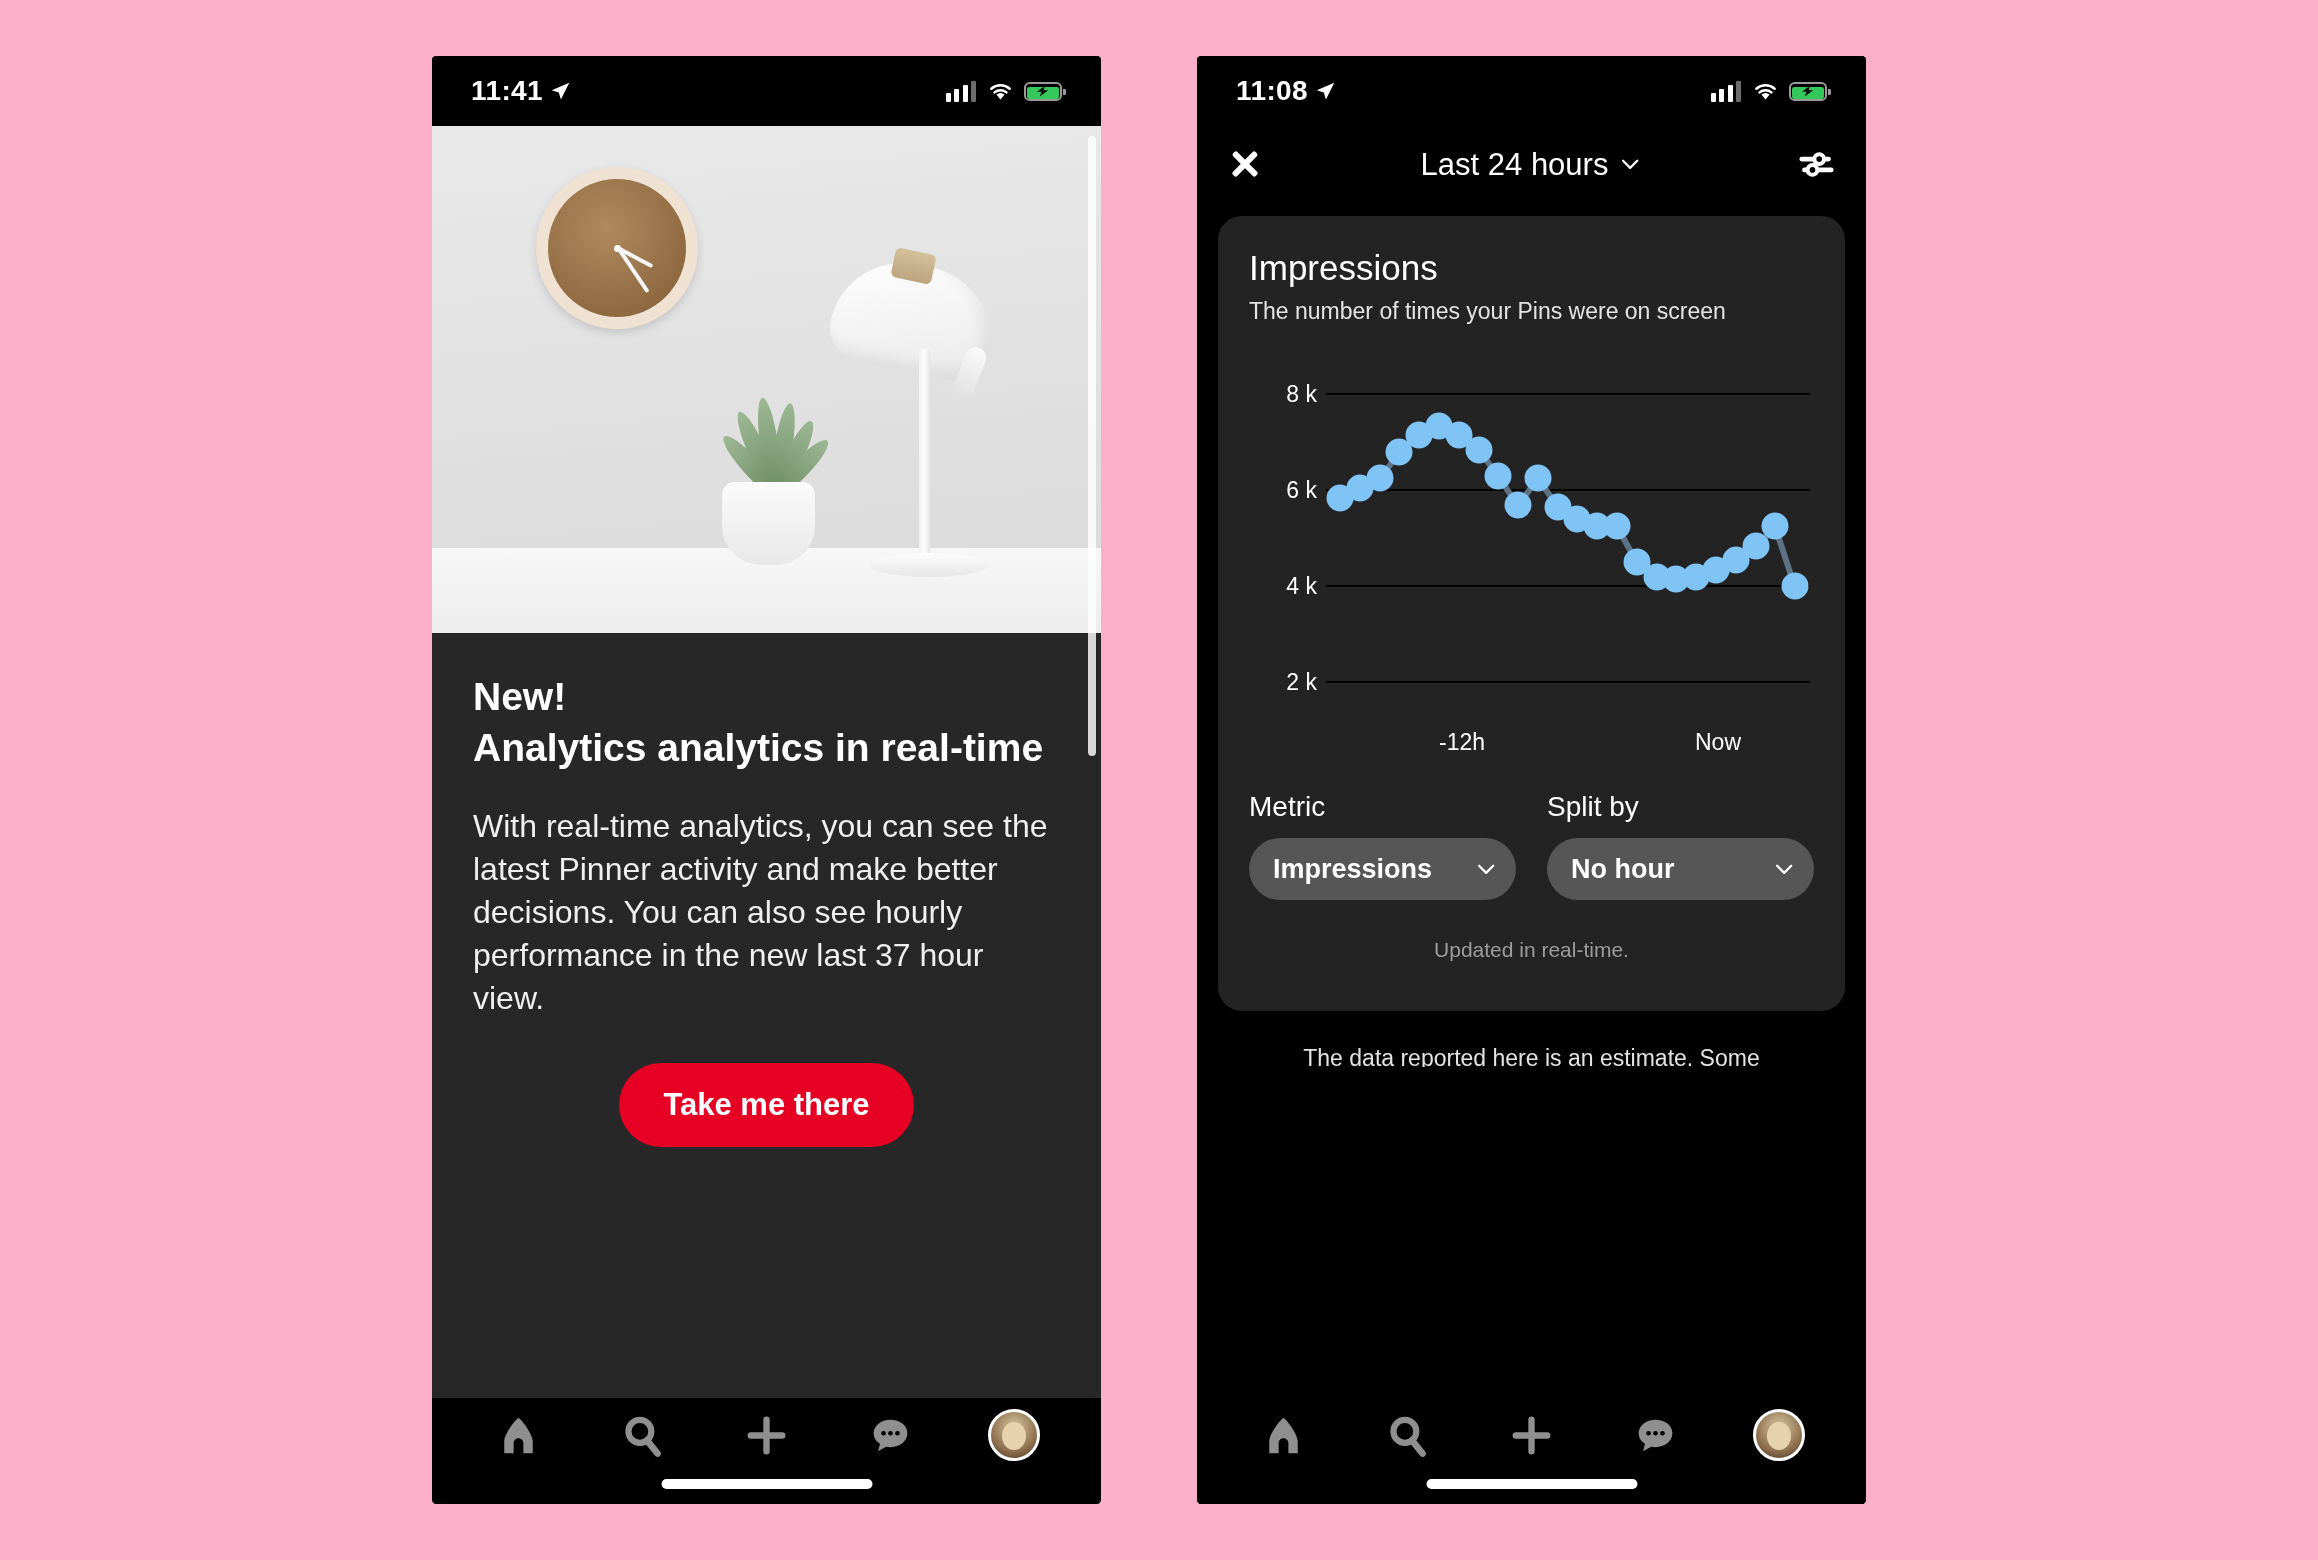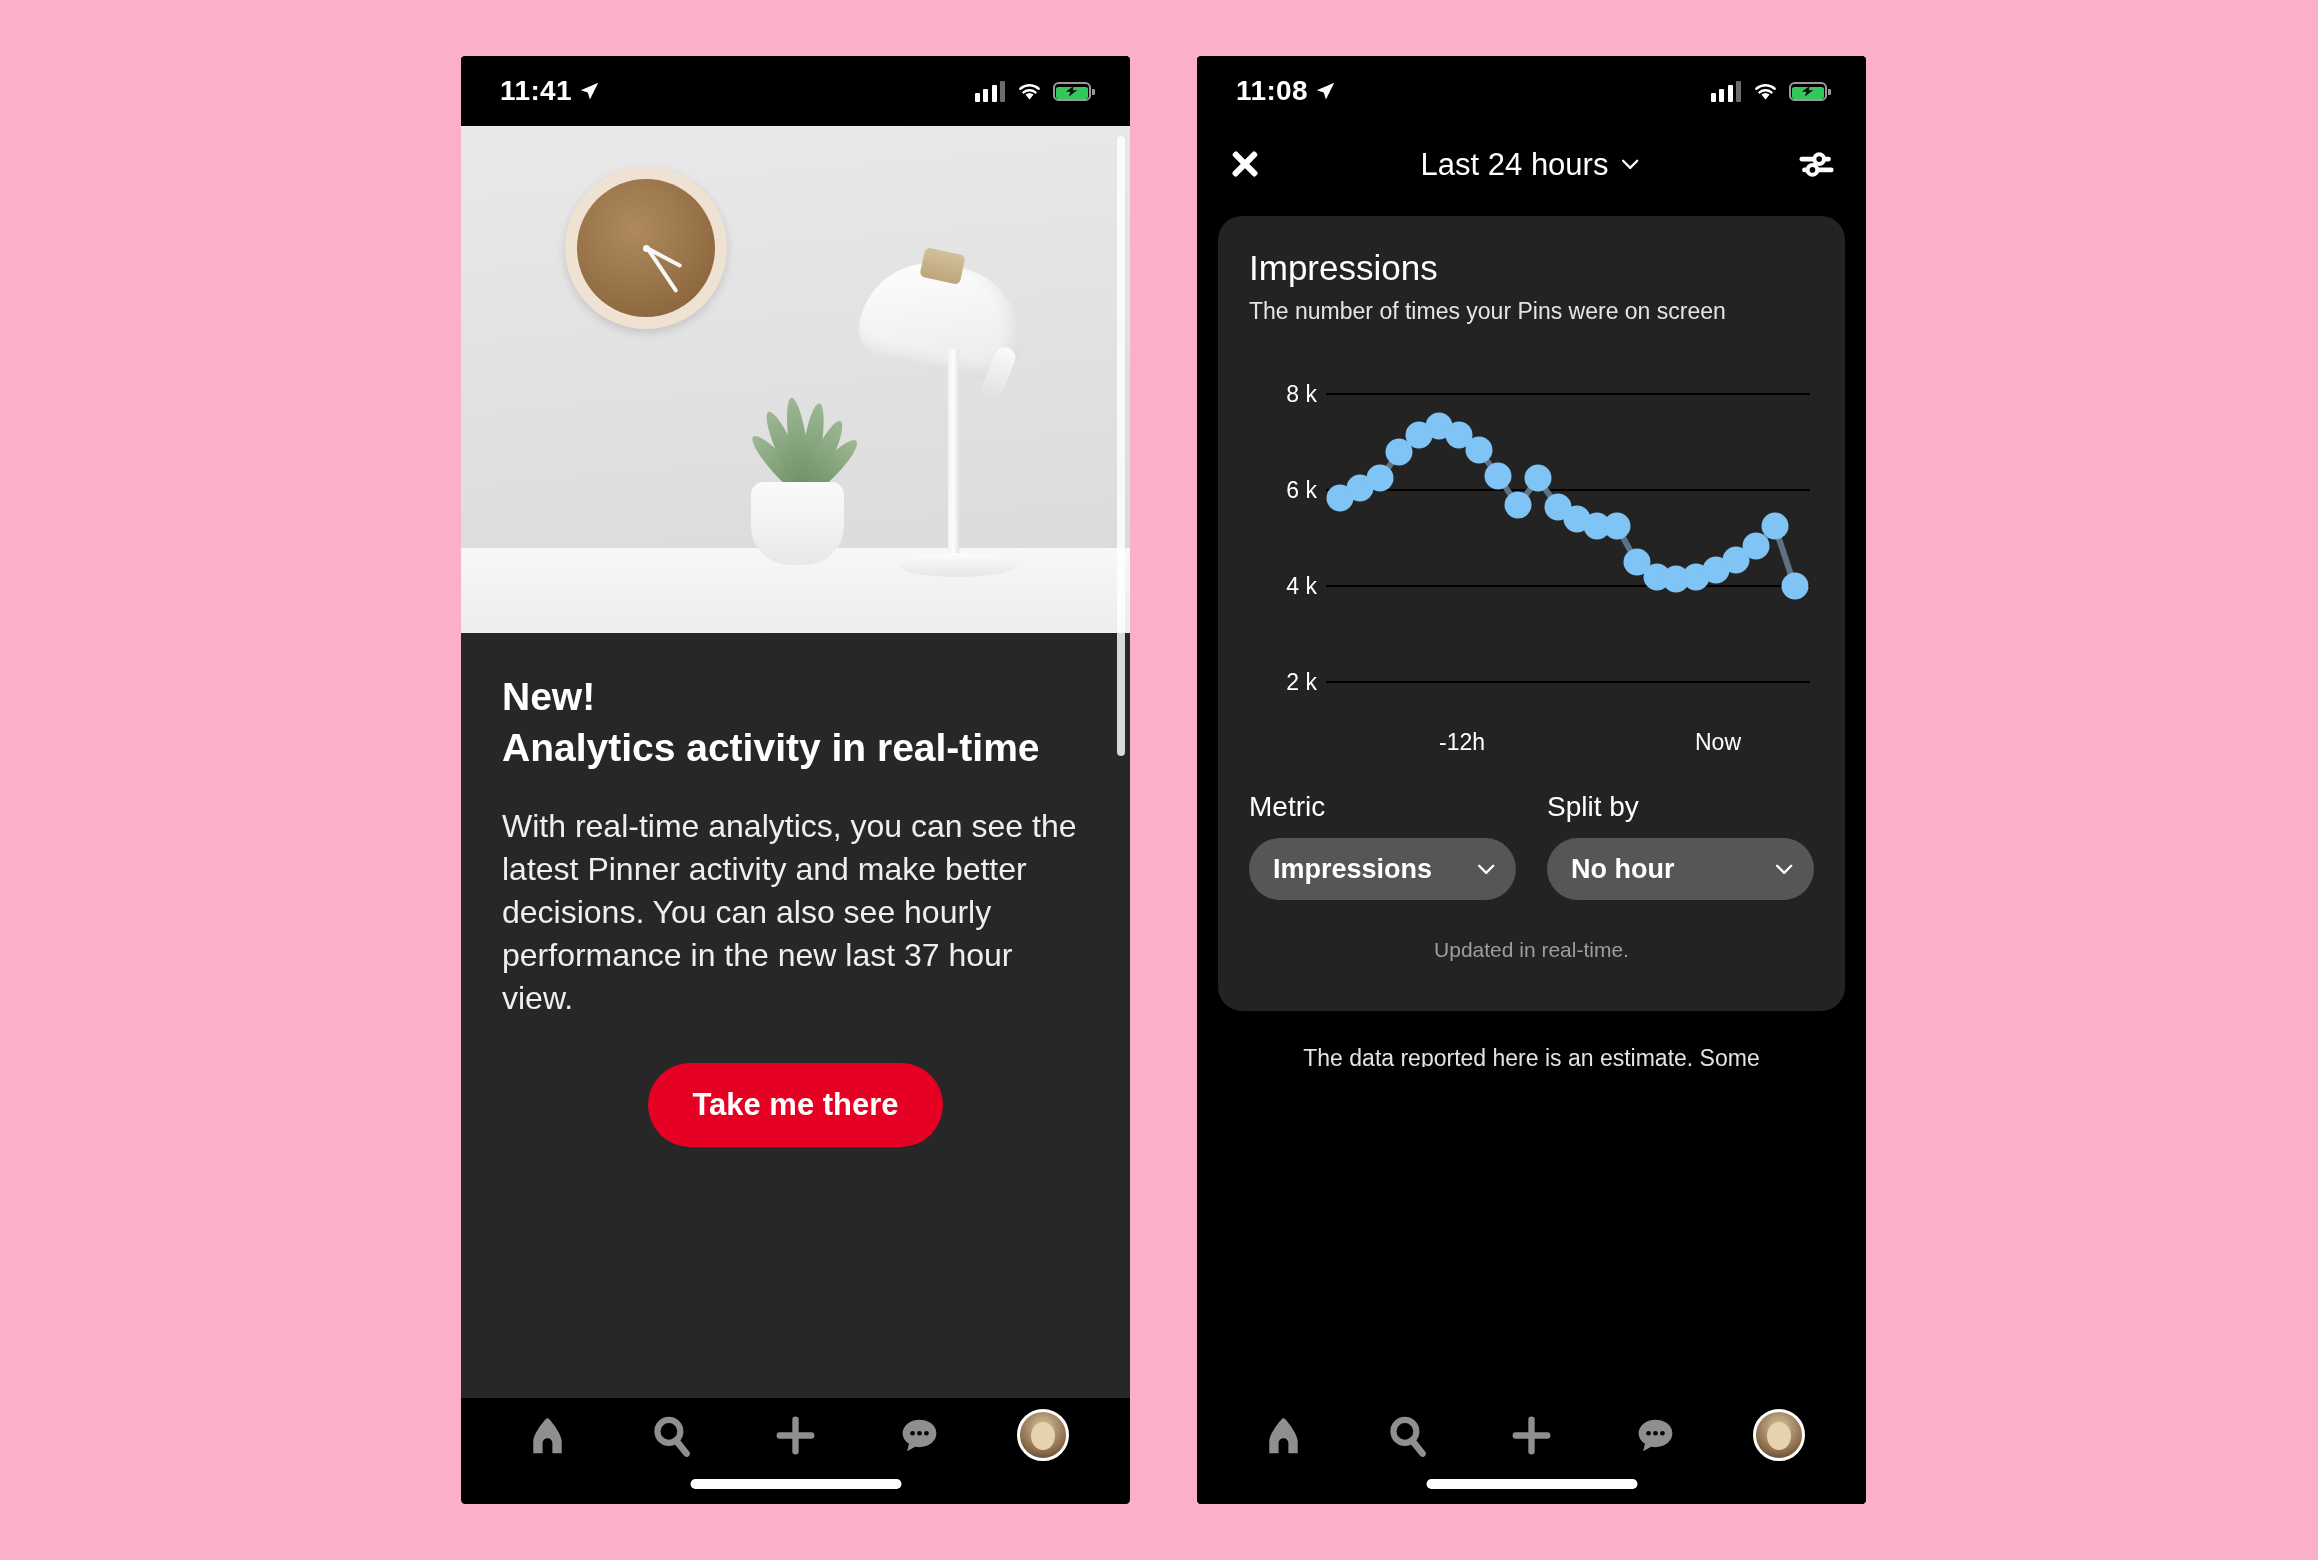--- a/index.html
+++ b/index.html
@@ -10,21 +10,21 @@
     font-family:"Liberation Sans", sans-serif;
     overflow:hidden;position:relative;
   }
   .stage{position:absolute;inset:0;}
 
   
   .phone{
     position:absolute;top:56px;height:1448px;width:669px;
     background:#000;border-radius:4.2px;overflow:hidden;
   }
-  #phone-left{left:461px;}
+  #phone-left{left:432px;}
   #phone-right{left:1197px;}
 
   
   .statusbar{
     position:absolute;top:0;left:0;right:0;height:70px;
     background:#000;color:#fff;
     display:flex;align-items:center;justify-content:space-between;
     padding:0 39px;box-sizing:border-box;
   }
   .sb-left{display:flex;align-items:center;gap:7px;}
@@ -263,21 +263,21 @@
         <div class="plant-pot"></div>
         <div class="lamp-head"></div>
         <div class="lamp-neck"></div>
         <div class="lamp-knob"></div>
         <div class="lamp-pole"></div>
         <div class="lamp-base"></div>
       </div>
 
       <div class="promo">
         <p class="promo-h1">New!</p>
-        <p class="promo-h2">Analytics activity in real-time</p>
+        <p class="promo-h2">Analytics analytics in real-time</p>
         <p class="promo-body">With real-time analytics, you can see the latest Pinner activity and make better decisions. You can also see hourly performance in the new last 37 hour view.</p>
         <div class="cta-wrap">
           <button class="cta">Take me there</button>
         </div>
       </div>
 
       <div class="scrollbar"></div>
 
       <div class="bottomnav">
         <div class="nav-items">

